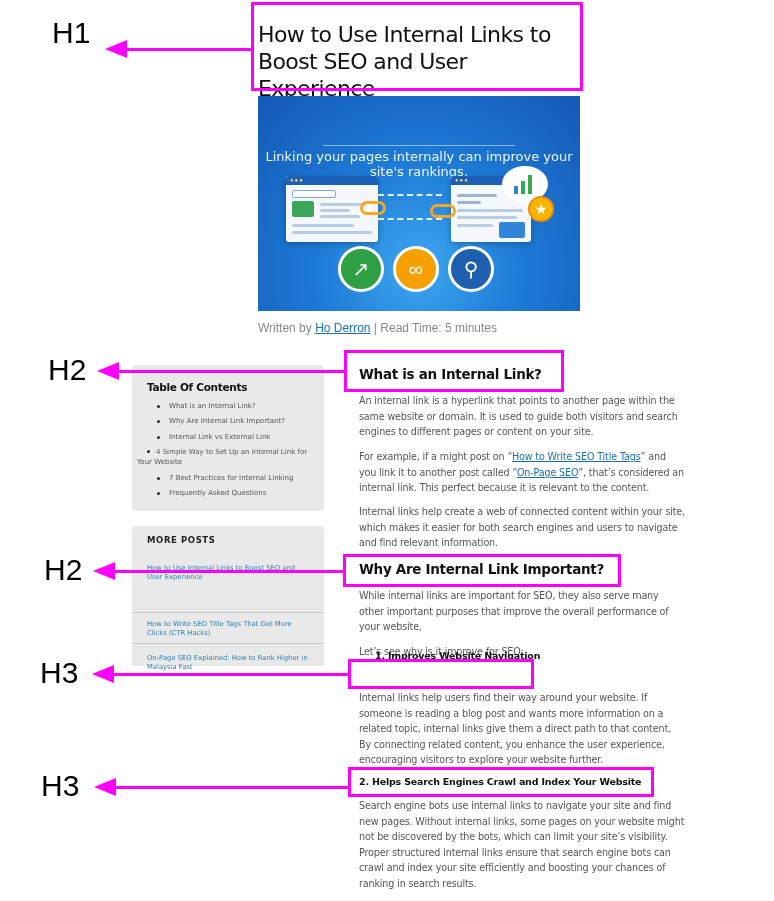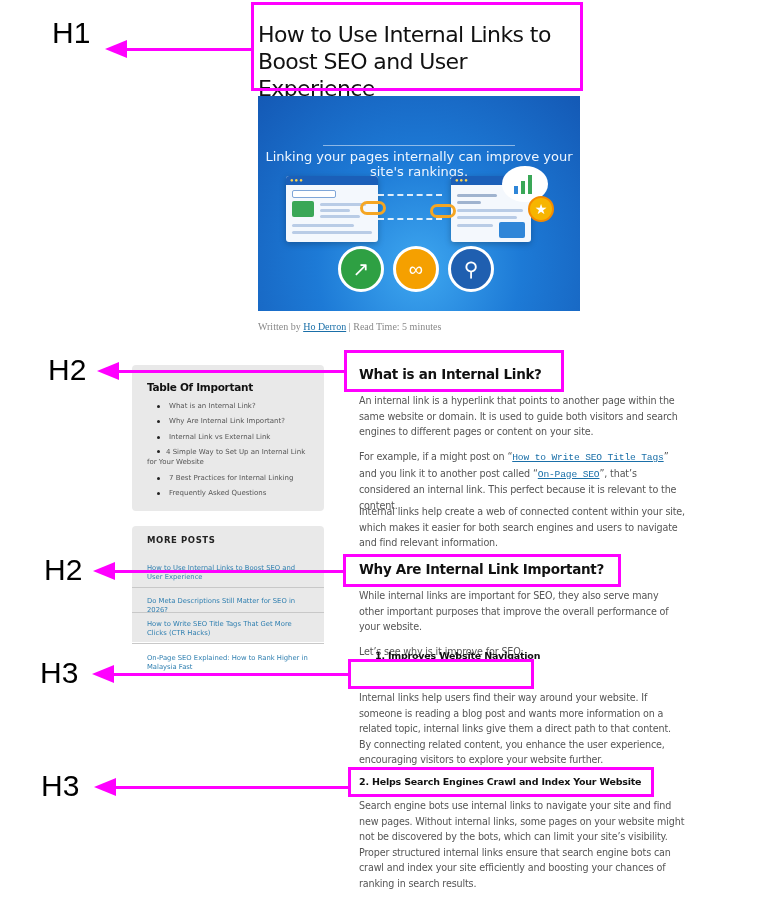--- a/index.html
+++ b/index.html
@@ -24,44 +24,44 @@
   .win { position:absolute; background:#f4f8fd; border-radius:3px; box-shadow:0 2px 6px rgba(0,0,0,.25); }
   .win-bar { height:9px; background:#1b5fb8; border-radius:3px 3px 0 0; position:relative; }
   .win-dots { position:absolute; left:4px; top:2px; font-size:6px; color:#ffd34d; letter-spacing:1px; line-height:5px; }
   .bar { position:absolute; height:3px; background:#b9cce6; border-radius:2px; }
   .chain { position:absolute; width:26px; height:14px; border:3px solid #f5a623; border-radius:8px; box-sizing:border-box; }
   .circle { position:absolute; width:46px; height:46px; border-radius:50%; border:3px solid #fff; box-sizing:border-box; color:#fff; font-size:20px; text-align:center; line-height:40px; }
   .dashed { position:absolute; border-top:2px dashed rgba(255,255,255,.85); }
   .badge { position:absolute; width:26px; height:26px; border-radius:50%; background:#f7b500; border:2px solid #f48a00; box-sizing:border-box; color:#fff; font-size:14px; line-height:22px; text-align:center; }
   .bubble { position:absolute; width:46px; height:36px; background:#fff; border-radius:50%; }
 
-  .byline { position:absolute; left:258px; top:321px; font-size:10px; color:#888; font-family:Liberation Serif, serif; }
+  .byline { position:absolute; left:258px; top:321px; font-size:12px; color:#888; font-family:Liberation Sans, sans-serif; }
   .byline a { color:#1a6fa8; text-decoration:underline; }
 
   
   .toc { position:absolute; left:132px; top:365px; width:192px; height:146px; background:#e9e9e9; border-radius:4px; }
   .toc-title { position:absolute; left:15px; top:16px; font-size:10.5px; font-weight:bold; color:#111; font-family:"DejaVu Sans", sans-serif; letter-spacing:-0.3px; }
   .toc ul { position:absolute; left:0; top:36px; margin:0; padding:0; list-style:none; width:180px; }
   .toc li { font-size:7px; color:#555; line-height:10px; margin-bottom:5.4px; padding-left:37px; position:relative; font-family:"DejaVu Sans", sans-serif; }
   .toc li.wrap { padding-left:0; text-indent:0; }
   .toc li .dot { display:inline-block; width:3px; height:3px; border-radius:50%; background:#222; margin-right:8px; vertical-align:middle; position:relative; top:-1px; }
   .toc li:not(.wrap) .dot { position:absolute; left:25px; top:4px; margin:0; }
   .toc li.wrap { padding-left:27px; }
 
-  .more { position:absolute; left:132px; top:526px; width:192px; height:116px; background:#e9e9e9; border-radius:4px 4px 0 0; }
+  .more { position:absolute; left:132px; top:526px; width:192px; height:140px; background:#e9e9e9; border-radius:4px 4px 0 0; }
   .more-title { position:absolute; left:15px; top:9px; font-size:8.5px; font-weight:bold; color:#222; letter-spacing:0.6px; font-family:"DejaVu Sans", sans-serif; }
   .more-item { position:absolute; left:0; width:192px; border-top:1px solid #c8c8c8; box-sizing:border-box; padding:0 15px; font-size:6.8px; color:#2f7fb0; line-height:9px; font-family:"DejaVu Sans", sans-serif; }
   .more-item.first { border-top:none; }
 
   
   .main { position:absolute; left:359px; width:326px; font-family:"DejaVu Sans", sans-serif; }
   .h2 { font-size:13.5px; font-weight:bold; color:#111; letter-spacing:-0.3px; }
   .h3 { font-size:9.5px; font-weight:bold; color:#111; letter-spacing:-0.2px; }
   .p { font-size:9.6px; line-height:15.5px; color:#555; letter-spacing:-0.15px; }
-  .p a { color:#1a6fa8; text-decoration:underline;font-family:Liberation Mono, monospace; }
+  .p a { color:#1a6fa8; text-decoration:underline; }
 </style>
 </head>
 <body>
 
 <h1 class="h1">How to Use Internal Links to Boost SEO and User Experience</h1>
 
 <div class="hero">
   <div class="hero-sep"></div>
   <div class="hero-sub">Linking your pages internally can improve your site's rankings.</div>
 
@@ -105,35 +105,34 @@
   <div class="circle" style="left:80px; top:150px; background:#2ea043;">↗</div>
   <div class="circle" style="left:135px; top:150px; background:#f5a000;">∞</div>
   <div class="circle" style="left:190px; top:150px; background:#1f5fb0;">⚲</div>
 </div>
 
 <div class="byline">
   <span>Written by </span><a>Ho Derron</a><span> | Read Time: 5 minutes</span>
 </div>
 
 <div class="toc">
-  <div class="toc-title">Table Of Important</div>
+  <div class="toc-title">Table Of Contents</div>
   <ul>
     <li><span class="dot"></span><span>What is an Internal Link?</span></li>
     <li><span class="dot"></span><span>Why Are Internal Link Important?</span></li>
     <li><span class="dot"></span><span>Internal Link vs External Link</span></li>
-    <li class="wrap" style="padding-left:15px;"><span class="dot" style="margin-left:10px; margin-right:6px;"></span><span>4 Simple Way to Set Up an Internal Link for Your Website</span></li>
+    <li class="wrap" style="padding-left:5px;"><span class="dot" style="margin-left:10px; margin-right:6px;"></span><span>4 Simple Way to Set Up an Internal Link for Your Website</span></li>
     <li><span class="dot"></span><span>7 Best Practices for Internal Linking</span></li>
     <li><span class="dot"></span><span>Frequently Asked Questions</span></li>
   </ul>
 </div>
 
 <div class="more">
   <div class="more-title">MORE POSTS</div>
   <div class="more-item first" style="top:38px; height:22px;">How to Use Internal Links to Boost SEO and User Experience</div>
-  <div class="more-item" style="top:61px; height:25px; padding-top:9px;">Do Meta Descriptions Still Matter for SEO in 2026?</div>
   <div class="more-item" style="top:86px; height:31px; padding-top:7px;">How to Write SEO Title Tags That Get More Clicks (CTR Hacks)</div>
   <div class="more-item" style="top:117px; height:28px; padding-top:10px;">On-Page SEO Explained: How to Rank Higher in Malaysia Fast</div>
 </div>
 
 <h2 class="main h2" style="top:366px; margin:0;">What is an Internal Link?</h2>
 <p class="main p" style="top:393px; margin:0;">An internal link is a hyperlink that points to another page within the same website or domain. It is used to guide both visitors and search engines to different pages or content on your site.</p>
 <p class="main p" style="top:449px; margin:0;"><span>For example, if a might post on “</span><a>How to Write SEO Title Tags</a><span>” and you link it to another post called “</span><a>On-Page SEO</a><span>”, that’s considered an internal link. This perfect because it is relevant to the content.</span></p>
 <p class="main p" style="top:504px; margin:0;">Internal links help create a web of connected content within your site, which makes it easier for both search engines and users to navigate and find relevant information.</p>
 
 <h2 class="main h2" style="top:561px; margin:0;">Why Are Internal Link Important?</h2>

